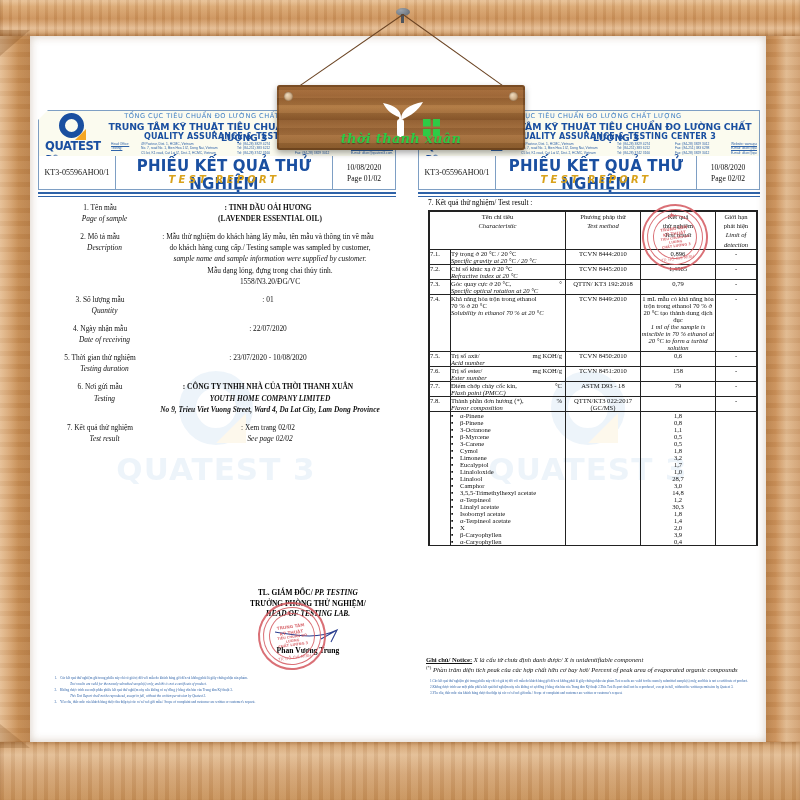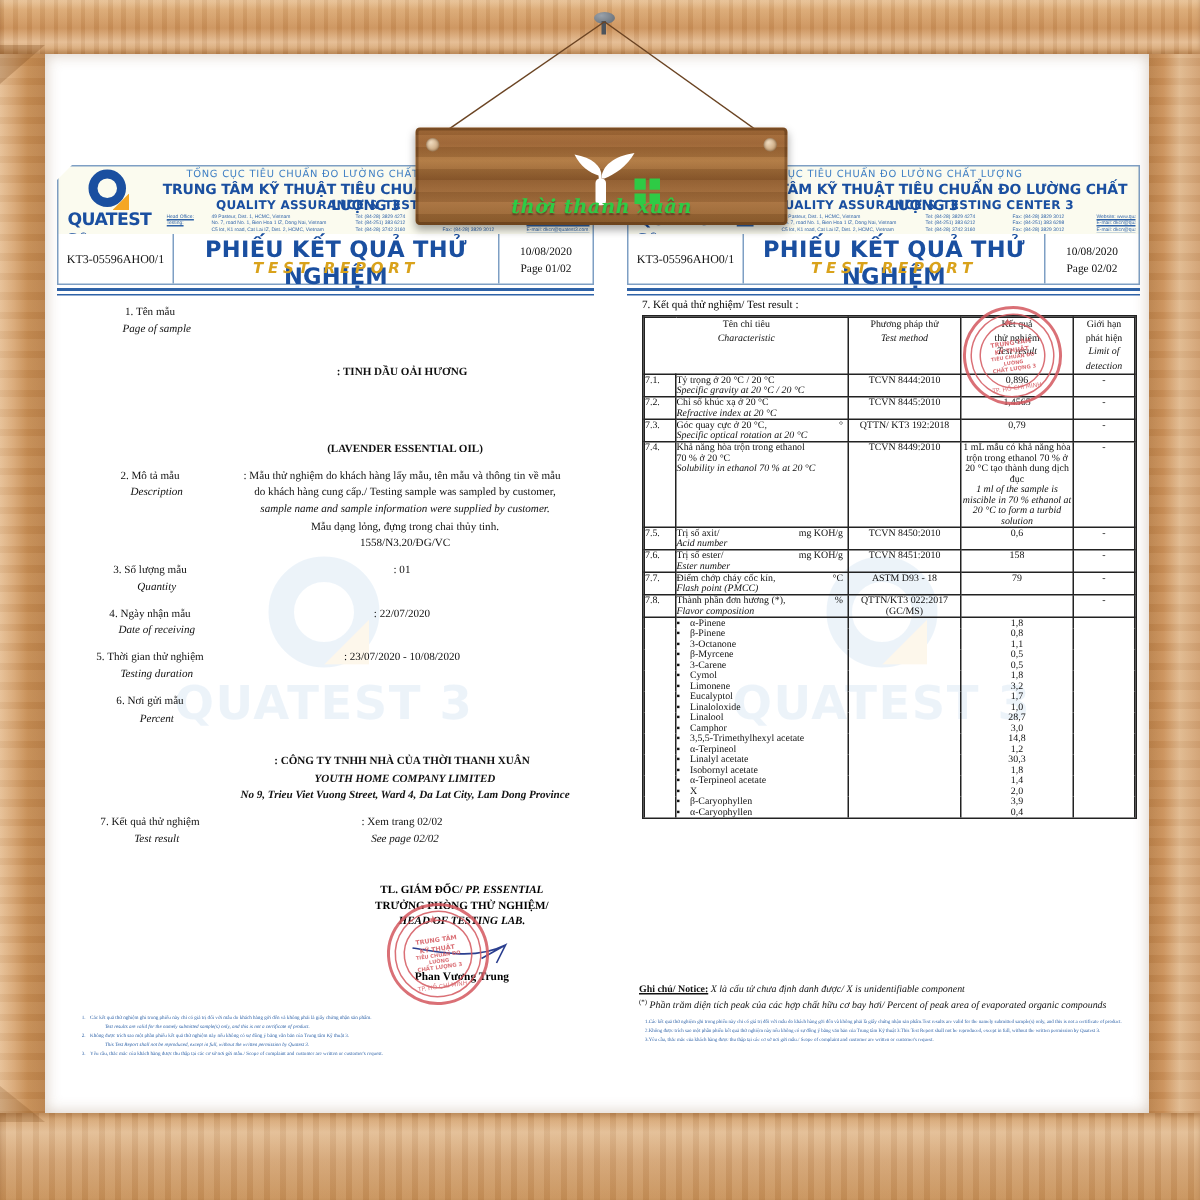--- a/index.html
+++ b/index.html
@@ -129,21 +129,21 @@
   .wm-txt{position:absolute;left:50%;top:34px;transform:translateX(-50%);
     font-family:"DejaVu Sans",sans-serif;font-weight:bold;font-size:31px;color:#8fb9e0;white-space:nowrap;letter-spacing:1px;}
 
   
   .body1{position:absolute;left:22px;right:14px;top:166px;font-size:7.4px;color:#111;line-height:1.5;text-align:center;}
   .item{display:flex;margin-bottom:7px;}
   .item .lab{width:96px;flex:none;}
   .item .lab .vi{display:block;}
   .item .lab .en{display:block;font-style:italic;padding-left:9px;}
   .item .val{flex:1;}
-  .item .val .b{font-weight:bold;margin-top:40px;}
+  .item .val .b{font-weight:bold;}
   .item .val .bi{font-weight:bold;font-style:italic;}
   .item .val .i{font-style:italic;}
 
   
   .sig{position:absolute;left:18px;right:12px;top:552px;height:86px;}
   .sig-col{position:absolute;top:0;width:48%;text-align:center;font-size:7.4px;line-height:1.45;}
   .sig-col.l{left:0;}
   .sig-col.r{right:0;}
   .sig-col .b{font-weight:bold;}
   .sig-col .bi{font-weight:bold;font-style:italic;}
@@ -298,42 +298,42 @@
               <span class="vi">5. Thời gian thử nghiệm</span>
               <span class="en">Testing duration</span>
             </div>
             <div class="val">
               <div class="" style="">: 23/07/2020 - 10/08/2020</div>
             </div>
           </div>
           <div class="item">
             <div class="lab">
               <span class="vi">6. Nơi gửi mẫu</span>
-              <span class="en">Percent</span>
+              <span class="en">Testing</span>
             </div>
             <div class="val">
               <div class="b" style="">: CÔNG TY TNHH NHÀ CỦA THỜI THANH XUÂN</div>
               <div class="bi" style="padding-left:4px;">YOUTH HOME COMPANY LIMITED</div>
               <div class="bi" style="padding-left:4px;">No 9, Trieu Viet Vuong Street, Ward 4, Da Lat City, Lam Dong Province</div>
             </div>
           </div>
           <div class="item">
             <div class="lab">
               <span class="vi">7. Kết quả thử nghiệm</span>
               <span class="en">Test result</span>
             </div>
             <div class="val">
               <div class="" style="">: Xem trang 02/02</div>
               <div class="i" style="padding-left:4px;">See page 02/02</div>
             </div>
           </div>
         </div>
 
       <div class="sig" id="sigblock">
-          <div class="sig-col r"><div class="b">TL. GIÁM ĐỐC/ <i>PP. ESSENTIAL</i></div><div class="b">TRƯỞNG PHÒNG THỬ NGHIỆM/</div><div class="bi">HEAD OF TESTING LAB.</div><svg width="70" height="26" style="margin-top:6px">
+          <div class="sig-col r"><div class="b">TL. GIÁM ĐỐC/ <i>PP. TESTING</i></div><div class="b">TRƯỞNG PHÒNG THỬ NGHIỆM/</div><div class="bi">HEAD OF TESTING LAB.</div><svg width="70" height="26" style="margin-top:6px">
               <path d="M2 6 C22 9 44 14 64 4 M48 13 L64 4 L58 16" stroke="#2b3f8f" fill="none" stroke-width="1.1"></path>
             </svg><div class="sig-name">Phan Vương Trung</div></div>
         </div>
 
       <div class="foot" id="foot1">
           <div class="n">
             <span class="num">1.</span>
             <span>Các kết quả thử nghiệm ghi trong phiếu này chỉ có giá trị đối với mẫu do khách hàng gởi đến và không phải là giấy chứng nhận sản phẩm.<span class="en">Test results are valid for the namely submitted sample(s) only, and this is not a certificate of product.</span></span>
           </div>
           <div class="n">

